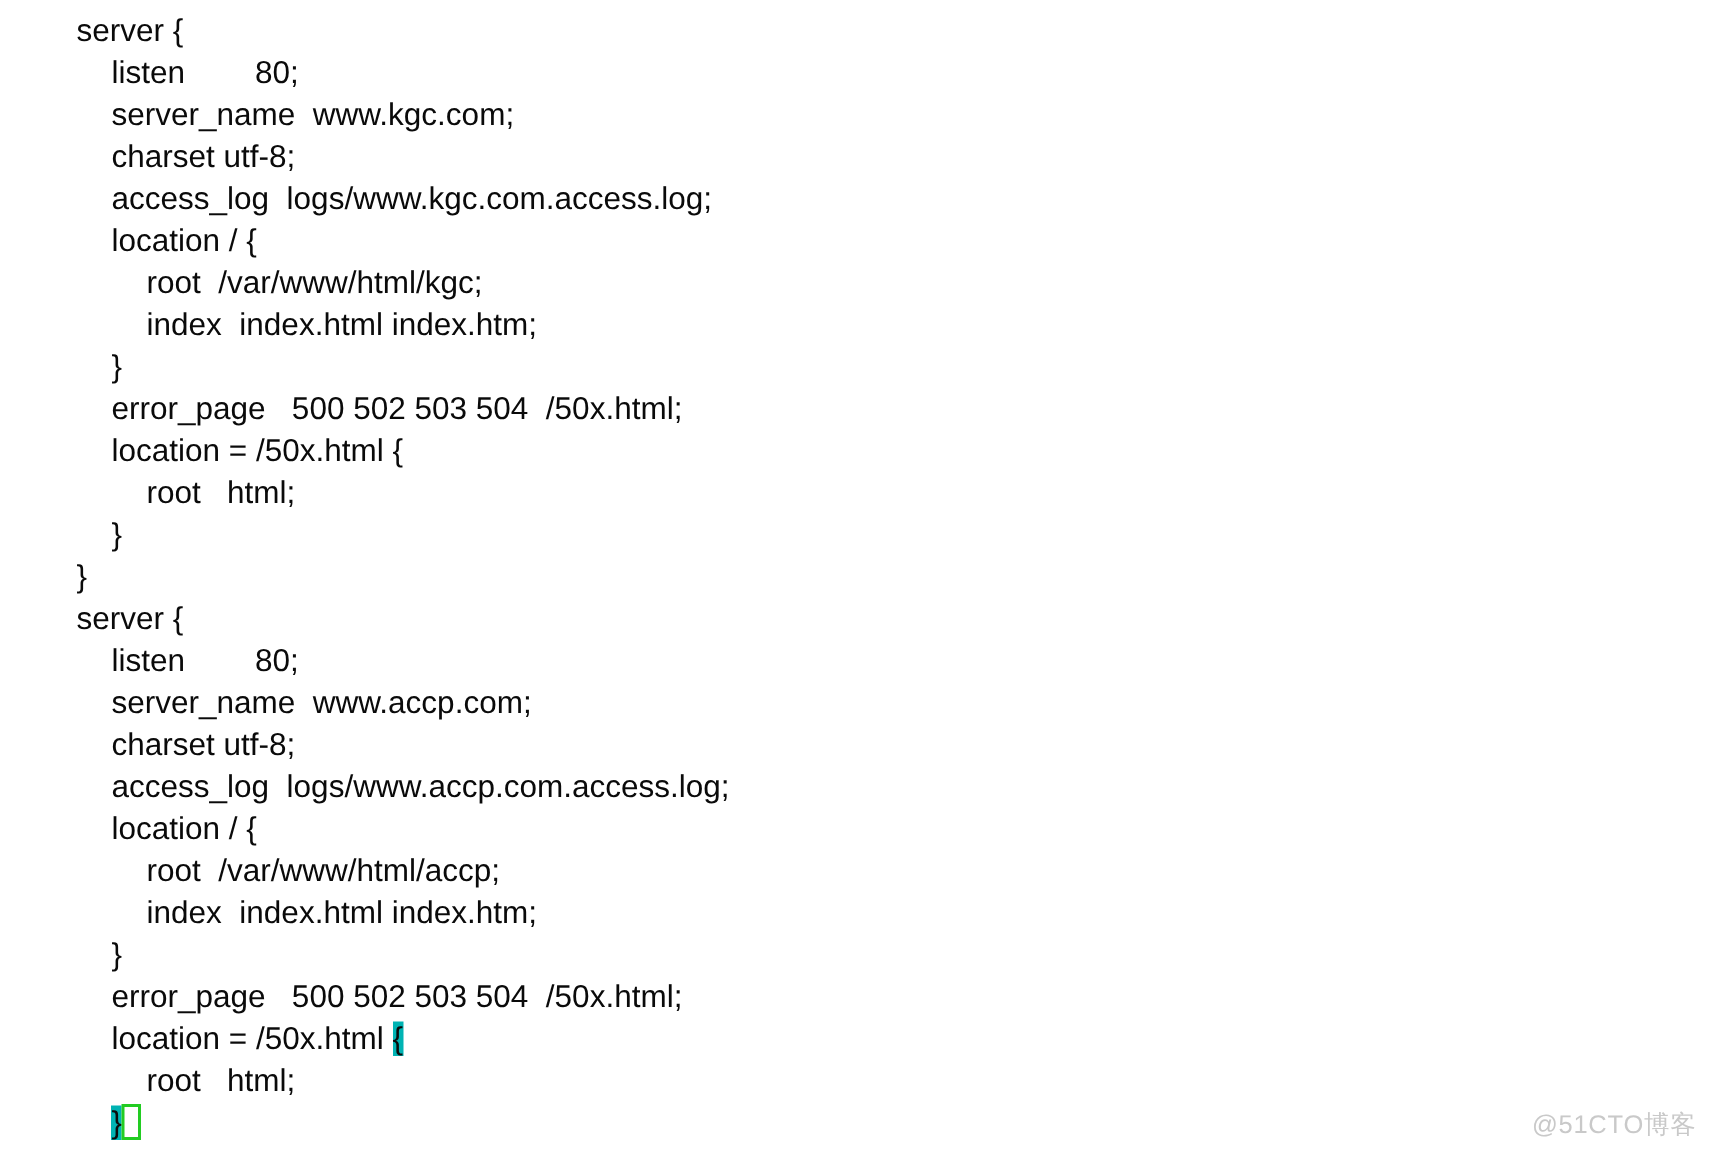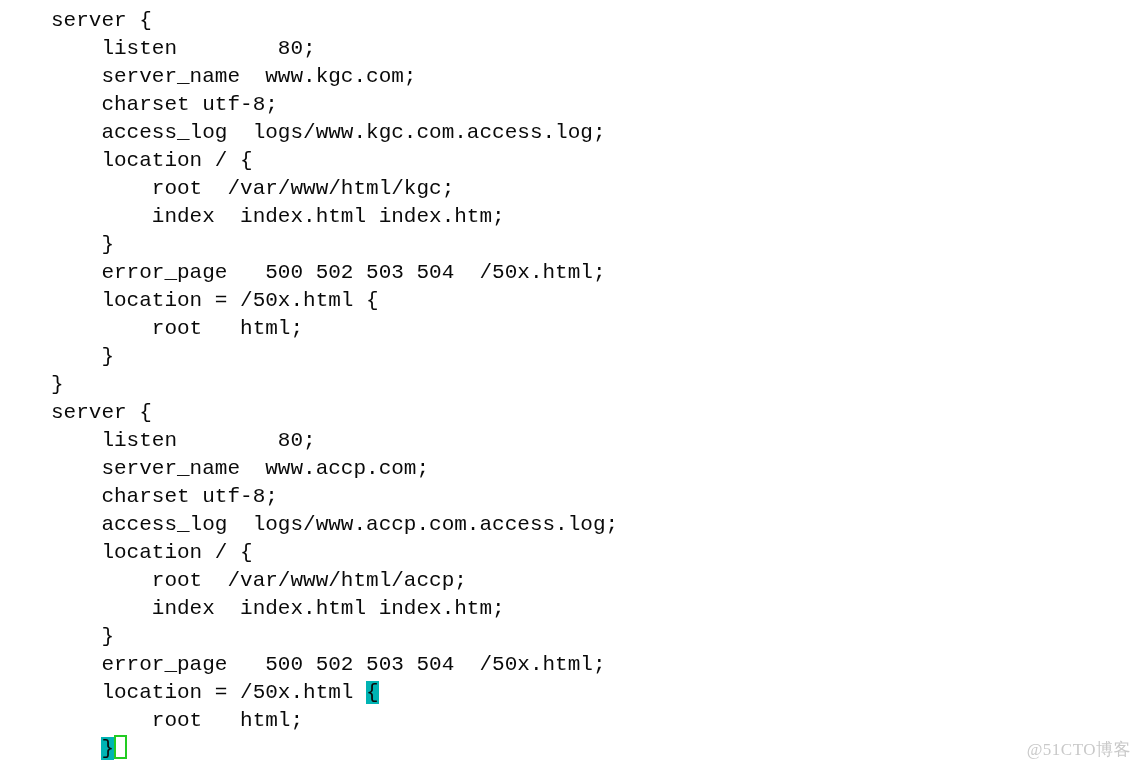--- a/index.html
+++ b/index.html
@@ -17,21 +17,21 @@
   #editor {
     position: relative;
     width: 1145px;
     height: 771px;
     background: #ffffff;
   }
   #code {
     position: absolute;
     left: 51px;
     top: 7px;
-    font-family: Liberation Mono, monospace;
+    font-family: Liberation Sans, sans-serif;
     font-size: 21px;
     line-height: 28px;
     color: #0a0a0a;
     white-space: pre;
     letter-spacing: 0px;
     -webkit-font-smoothing: none;
   }
   .line {
     height: 28px;
     white-space: pre;
@@ -47,21 +47,21 @@
     height: 24px;
     vertical-align: -5px;
     box-sizing: border-box;
     border: 2px solid #22cc22;
     background: transparent;
   }
   #watermark {
     position: absolute;
     right: 14px;
     bottom: 10px;
-    font-family: Liberation Serif, serif;
+    font-family: Liberation Sans, sans-serif;
     font-size: 17px;
     color: #c9c9c9;
     letter-spacing: 0.5px;
     white-space: pre;
   }
 </style>
 </head>
 <body>
 
 <div id="editor">

